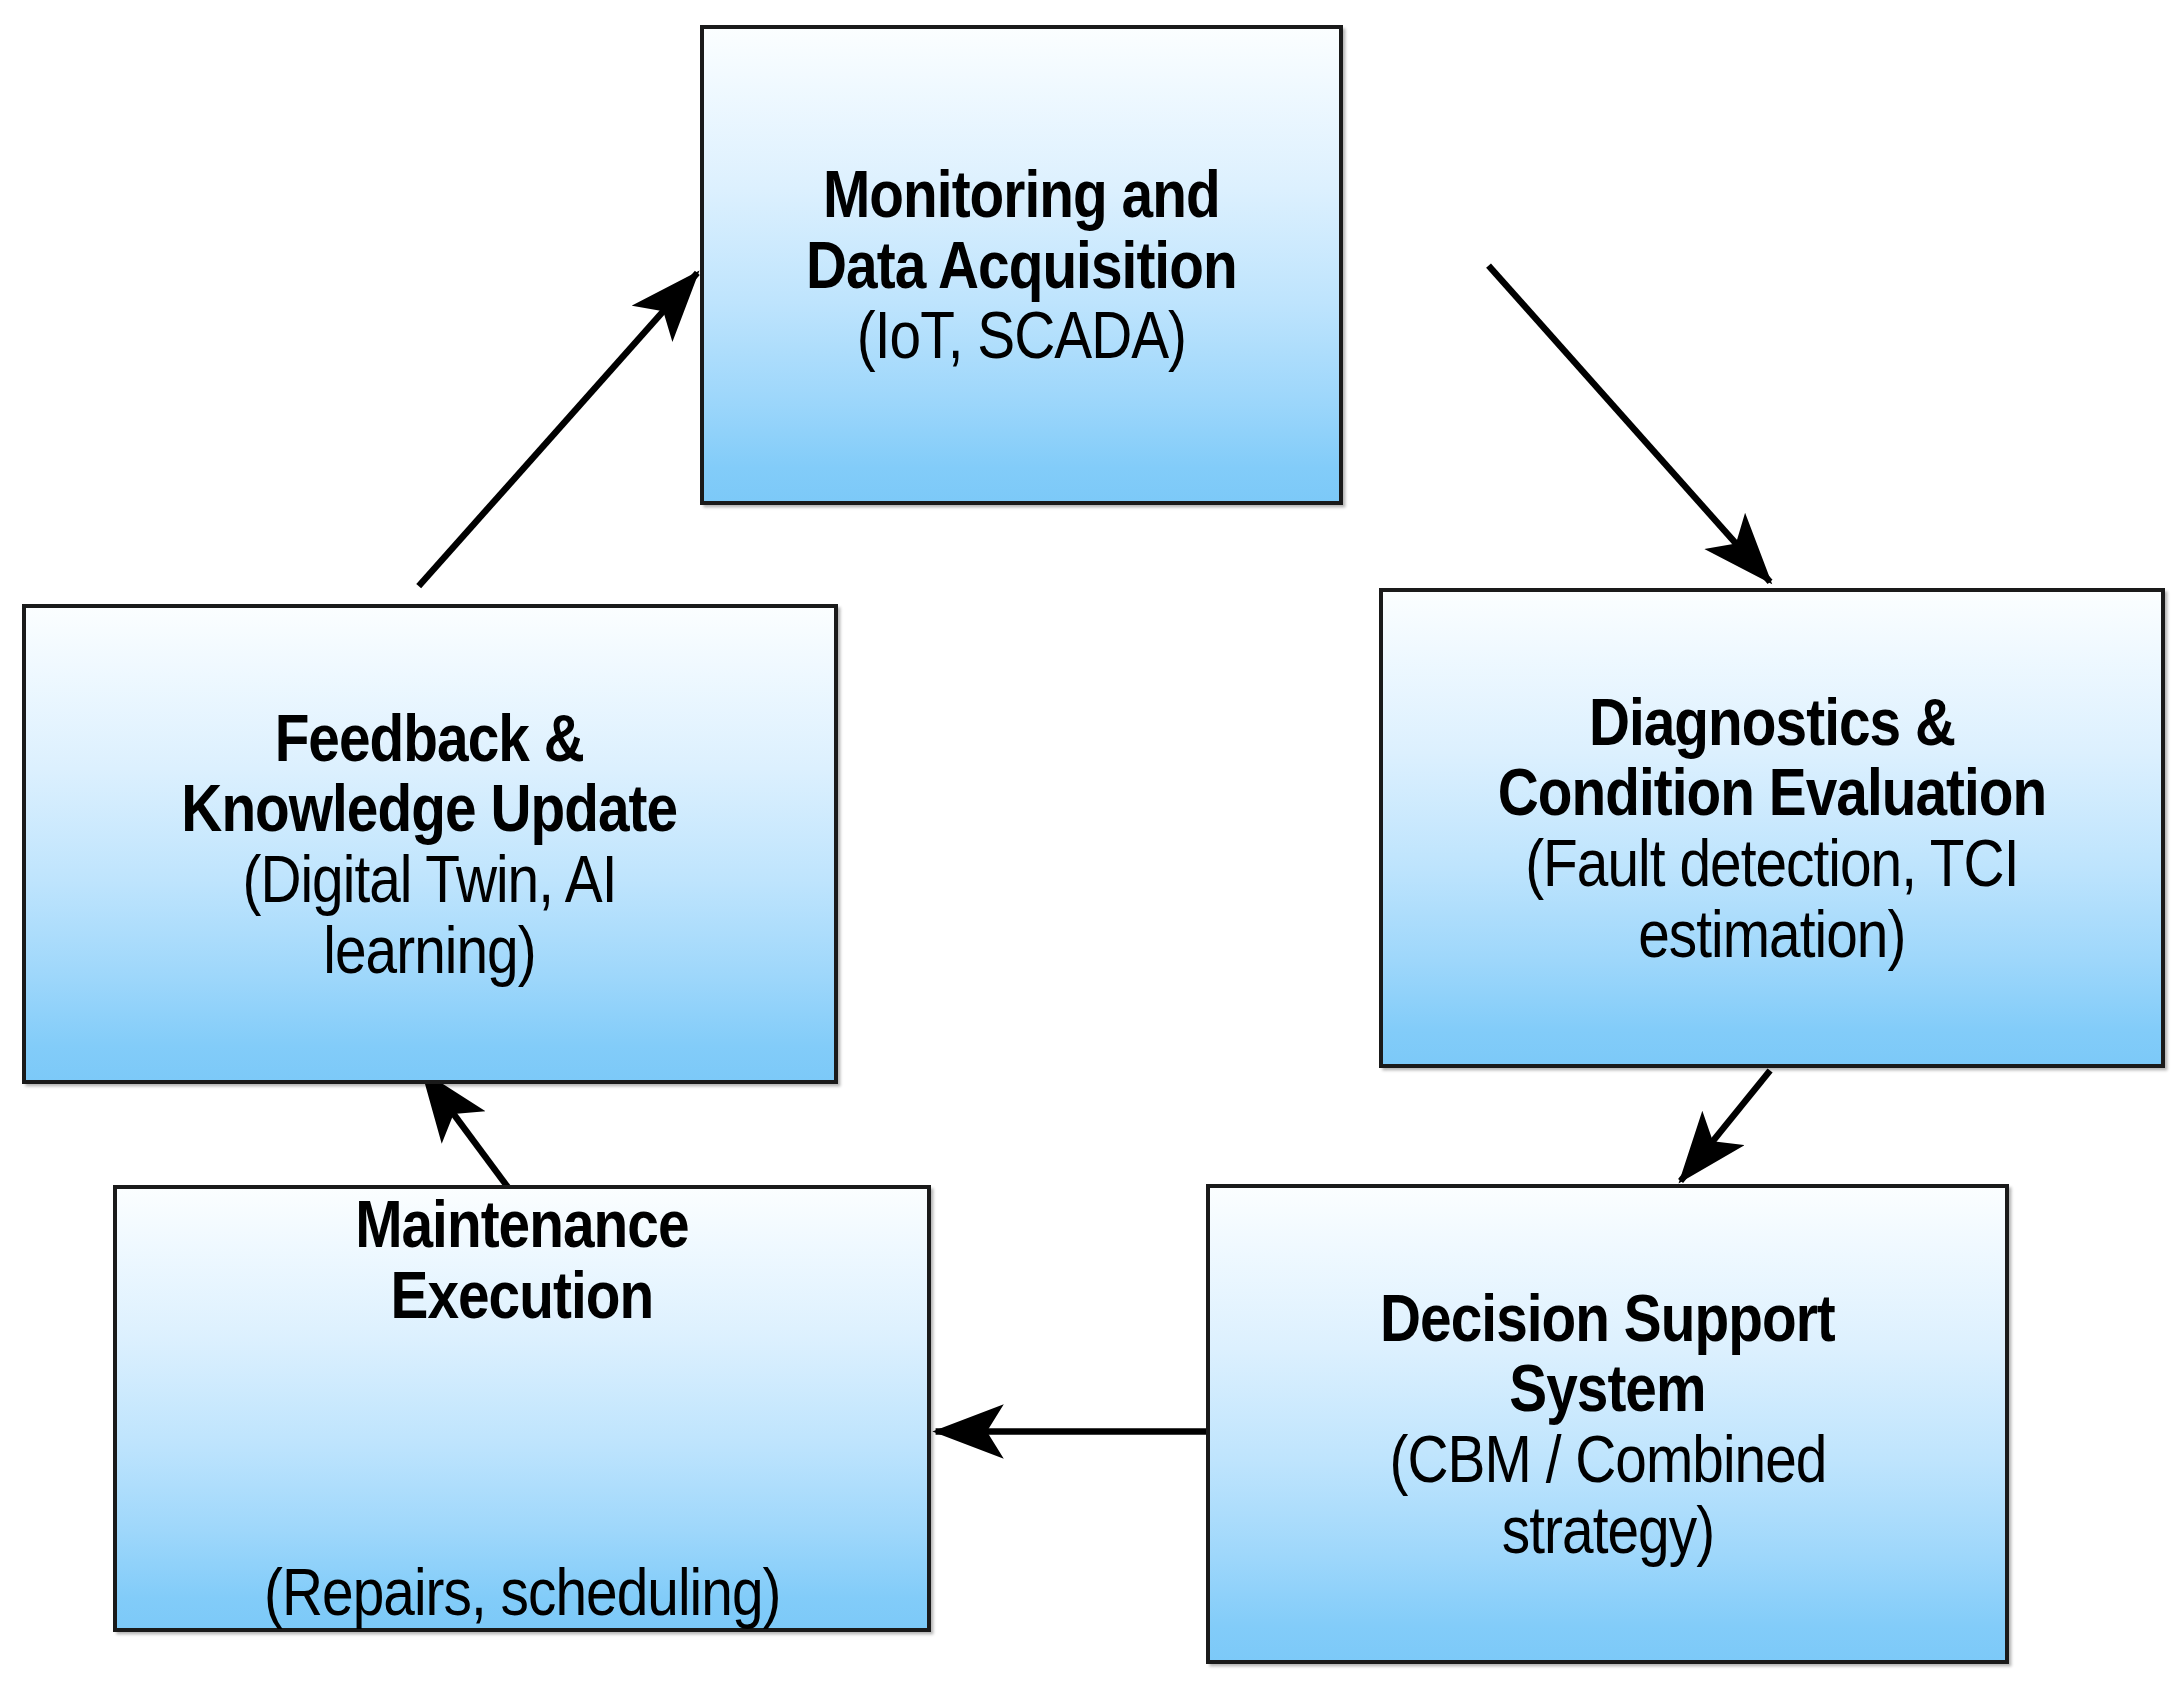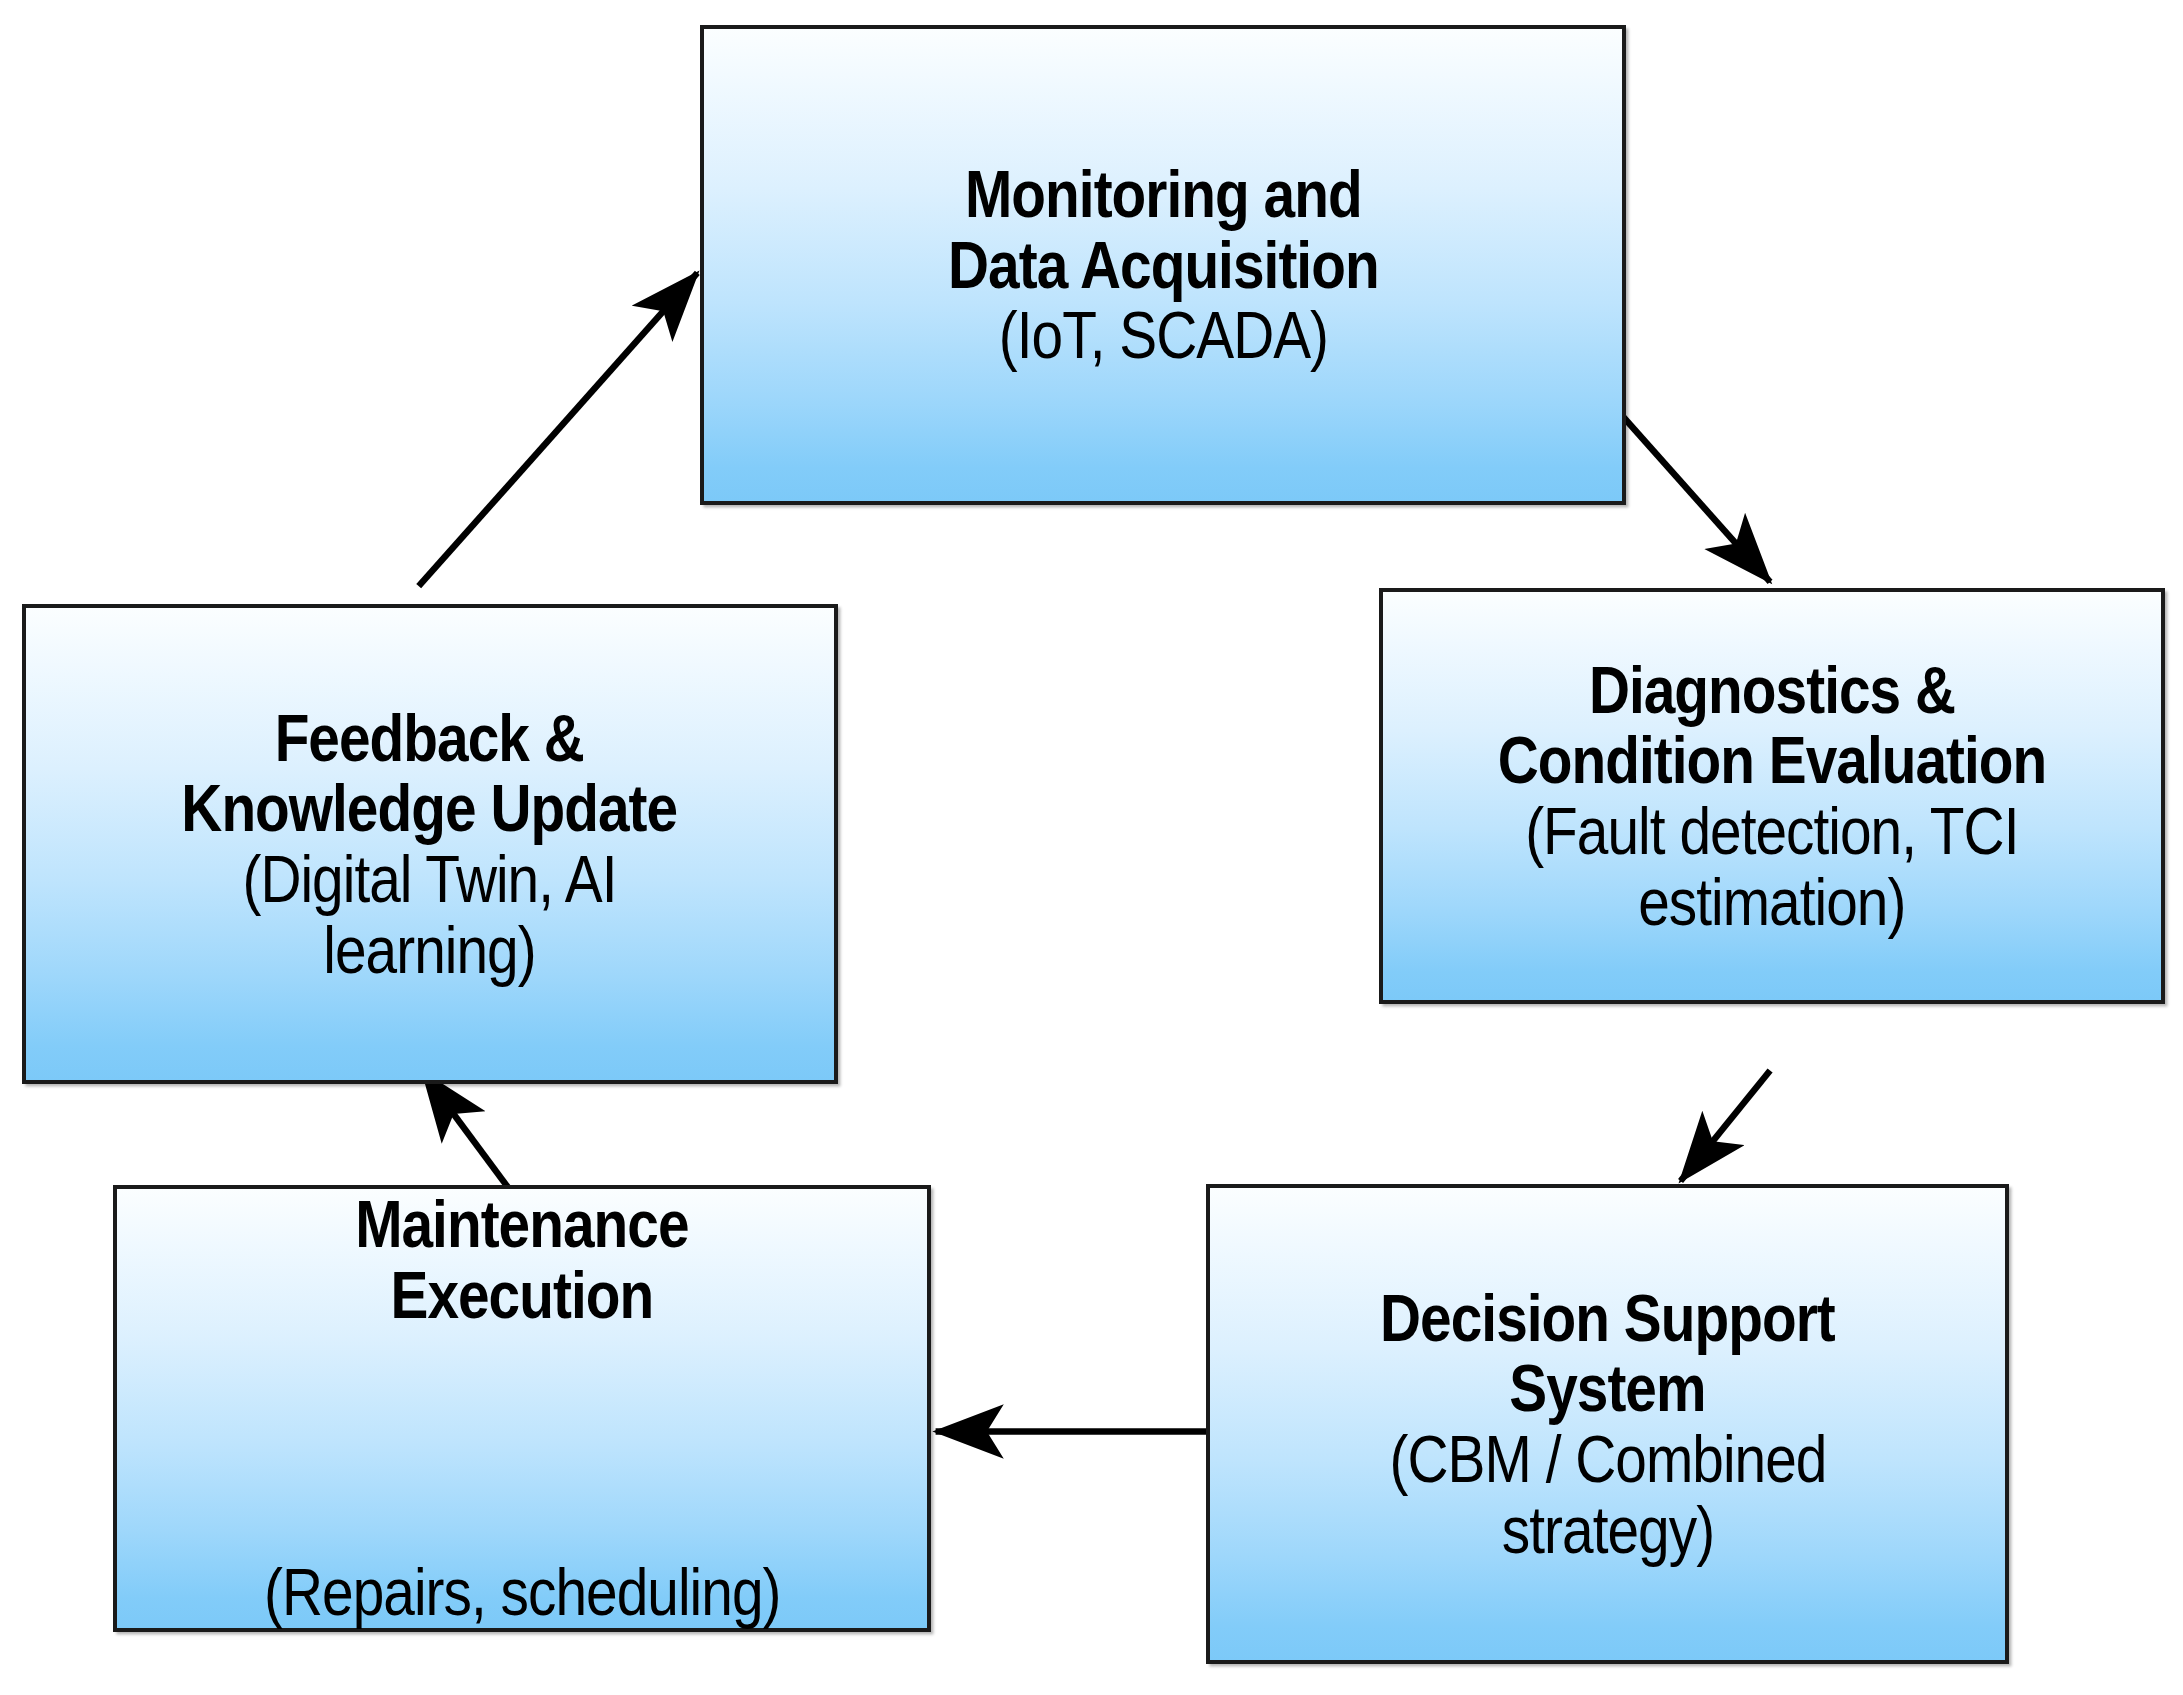--- a/index.html
+++ b/index.html
@@ -57,23 +57,23 @@
     font-weight: normal;
     font-size: 66px;
     line-height: 1.07;
     letter-spacing: -1.1px;
     white-space: pre-line;
     transform: scaleX(0.86);
     transform-origin: center center;
   }
 
   
-  #node-monitoring   { left: 700px;  top: 25px;   width: 926px; height: 480px; }
+  #node-monitoring   { left: 700px;  top: 25px;   width: 643px; height: 480px; }
   #node-feedback     { left: 21.7px;   top: 604px;  width: 816px; height: 480px; }
-  #node-diagnostics  { left: 1379px; top: 588px;  width: 786px; height: 416px; }
+  #node-diagnostics  { left: 1379px; top: 588px;  width: 786px; height: 480px; }
   #node-maintenance  { left: 113px;  top: 1185px; width: 818px; height: 447px; justify-content: space-between; }
   #node-decision     { left: 1206px; top: 1184px; width: 803px; height: 480px; }
 </style>
 </head>
 <body>
 
 <div id="canvas">
 
   <svg id="arrow-layer" viewBox="0 0 3024 2348">
     <defs>

